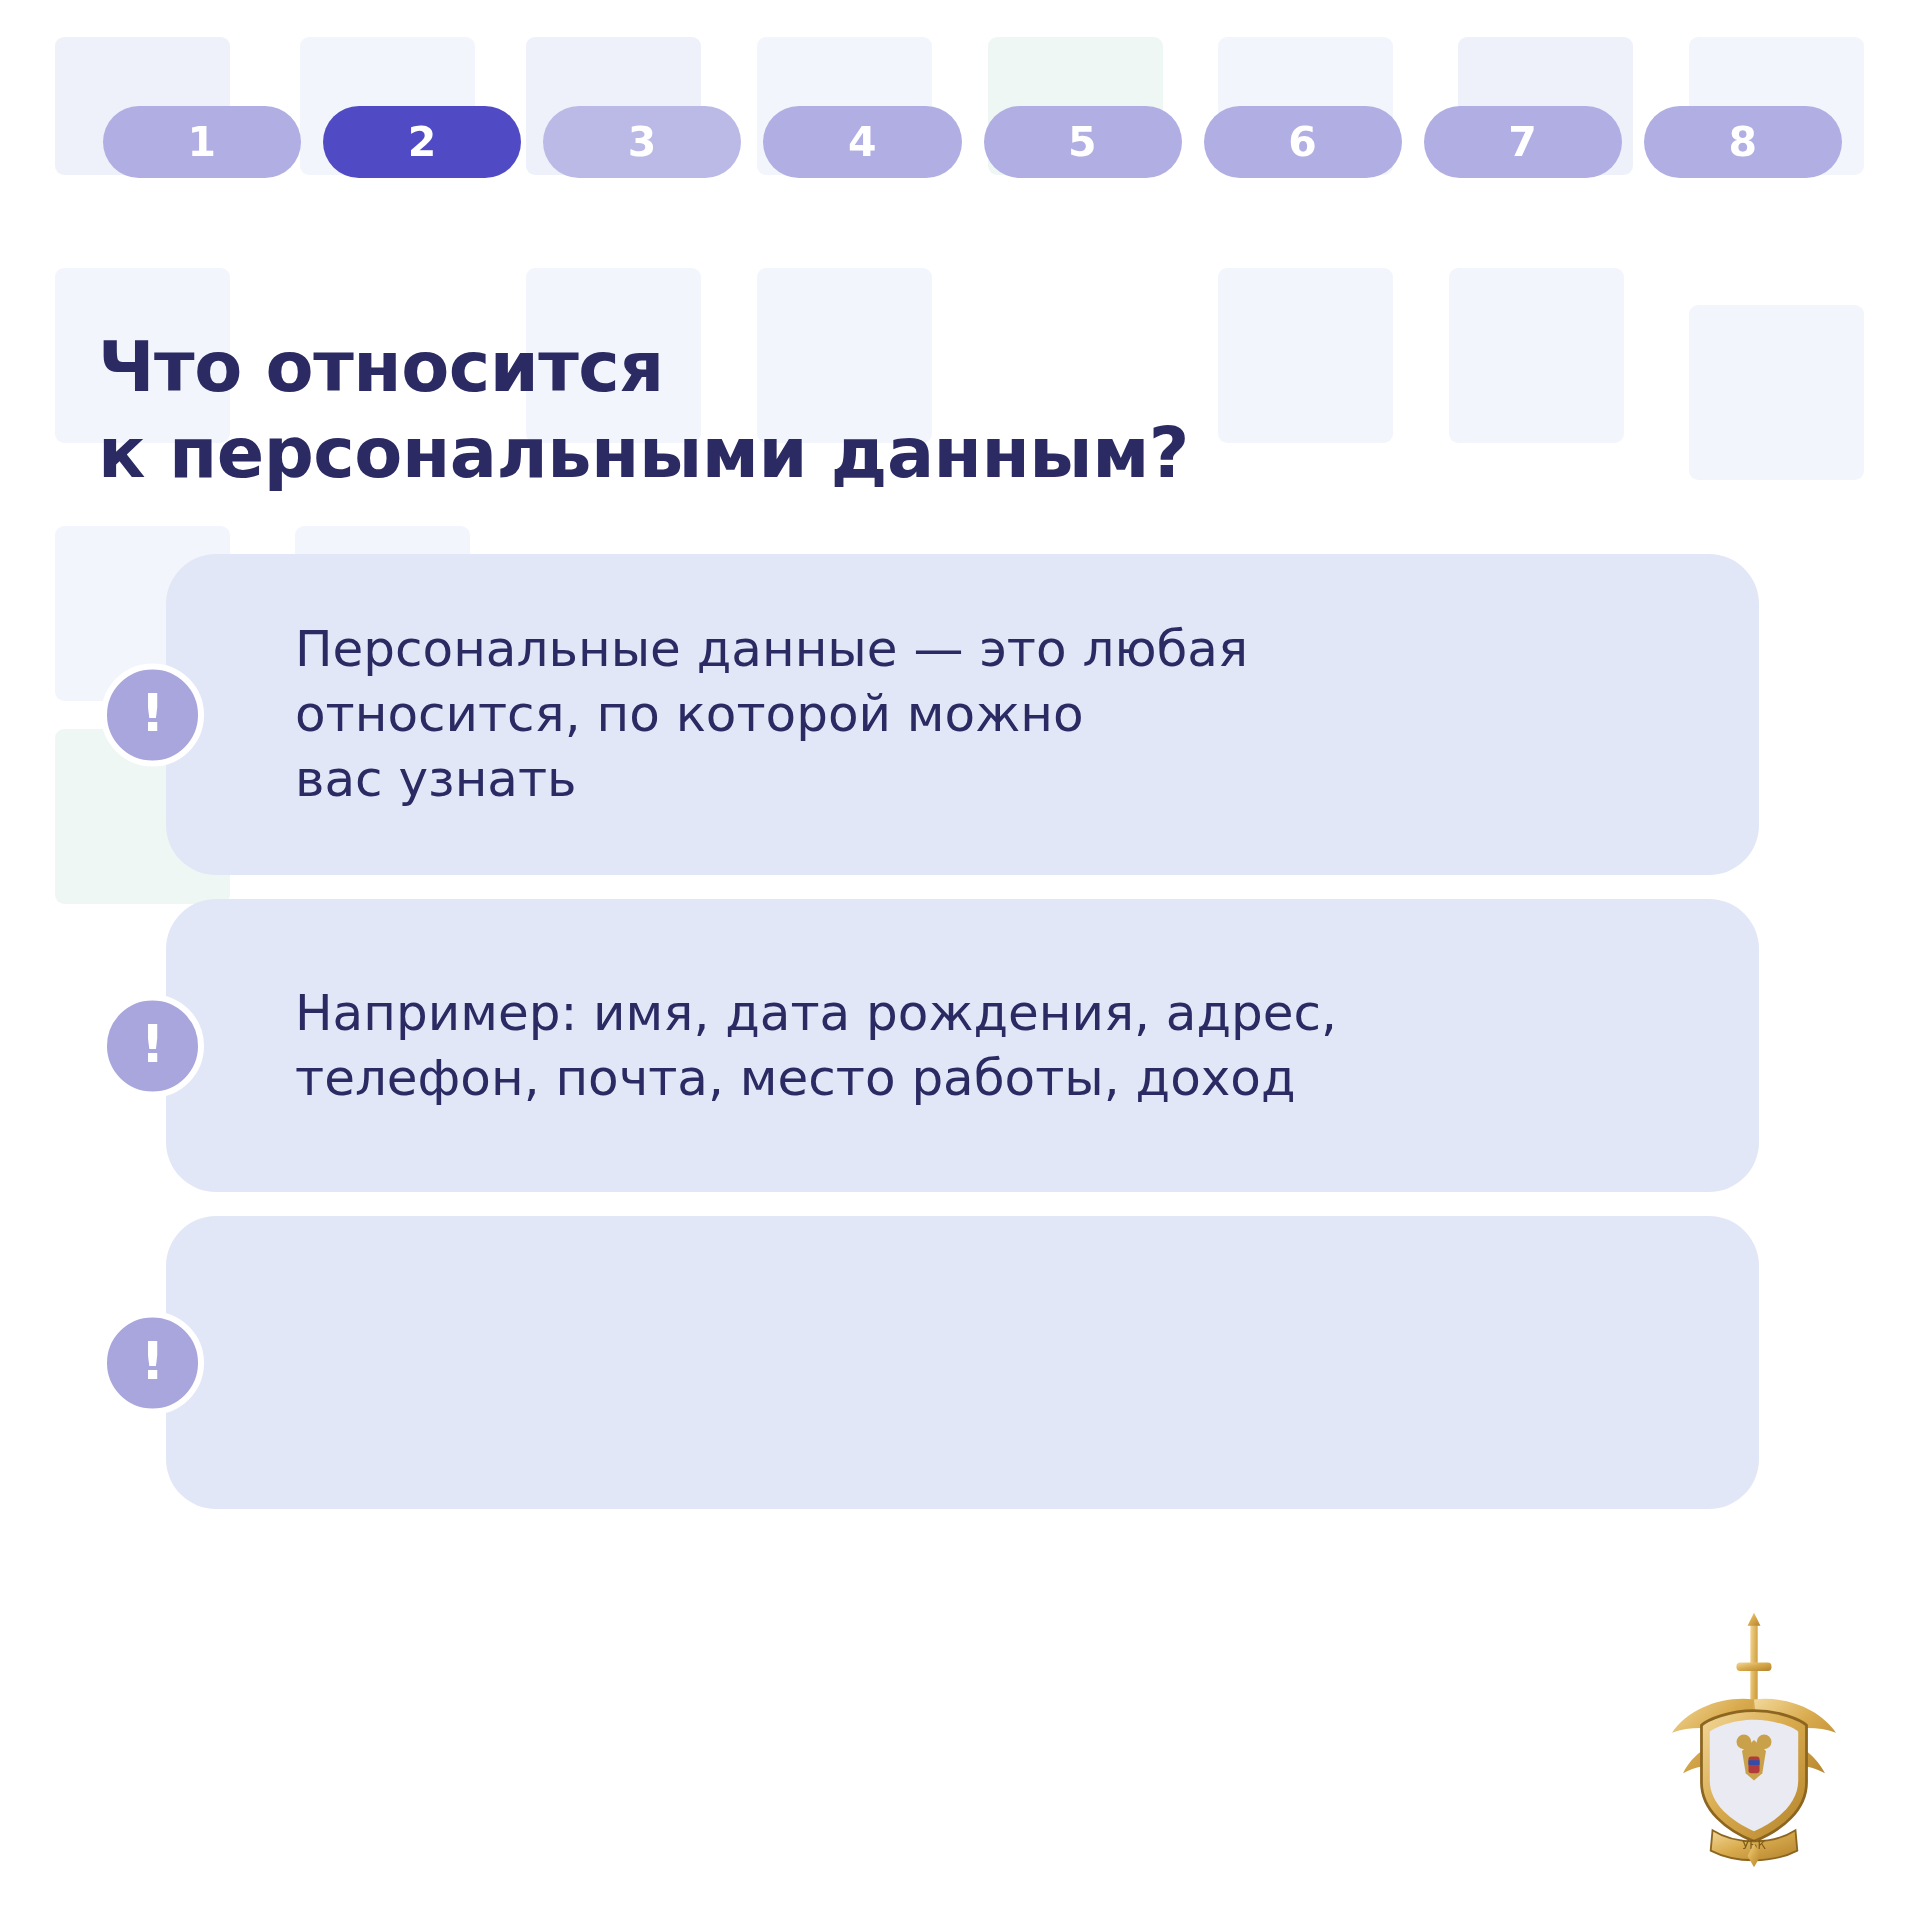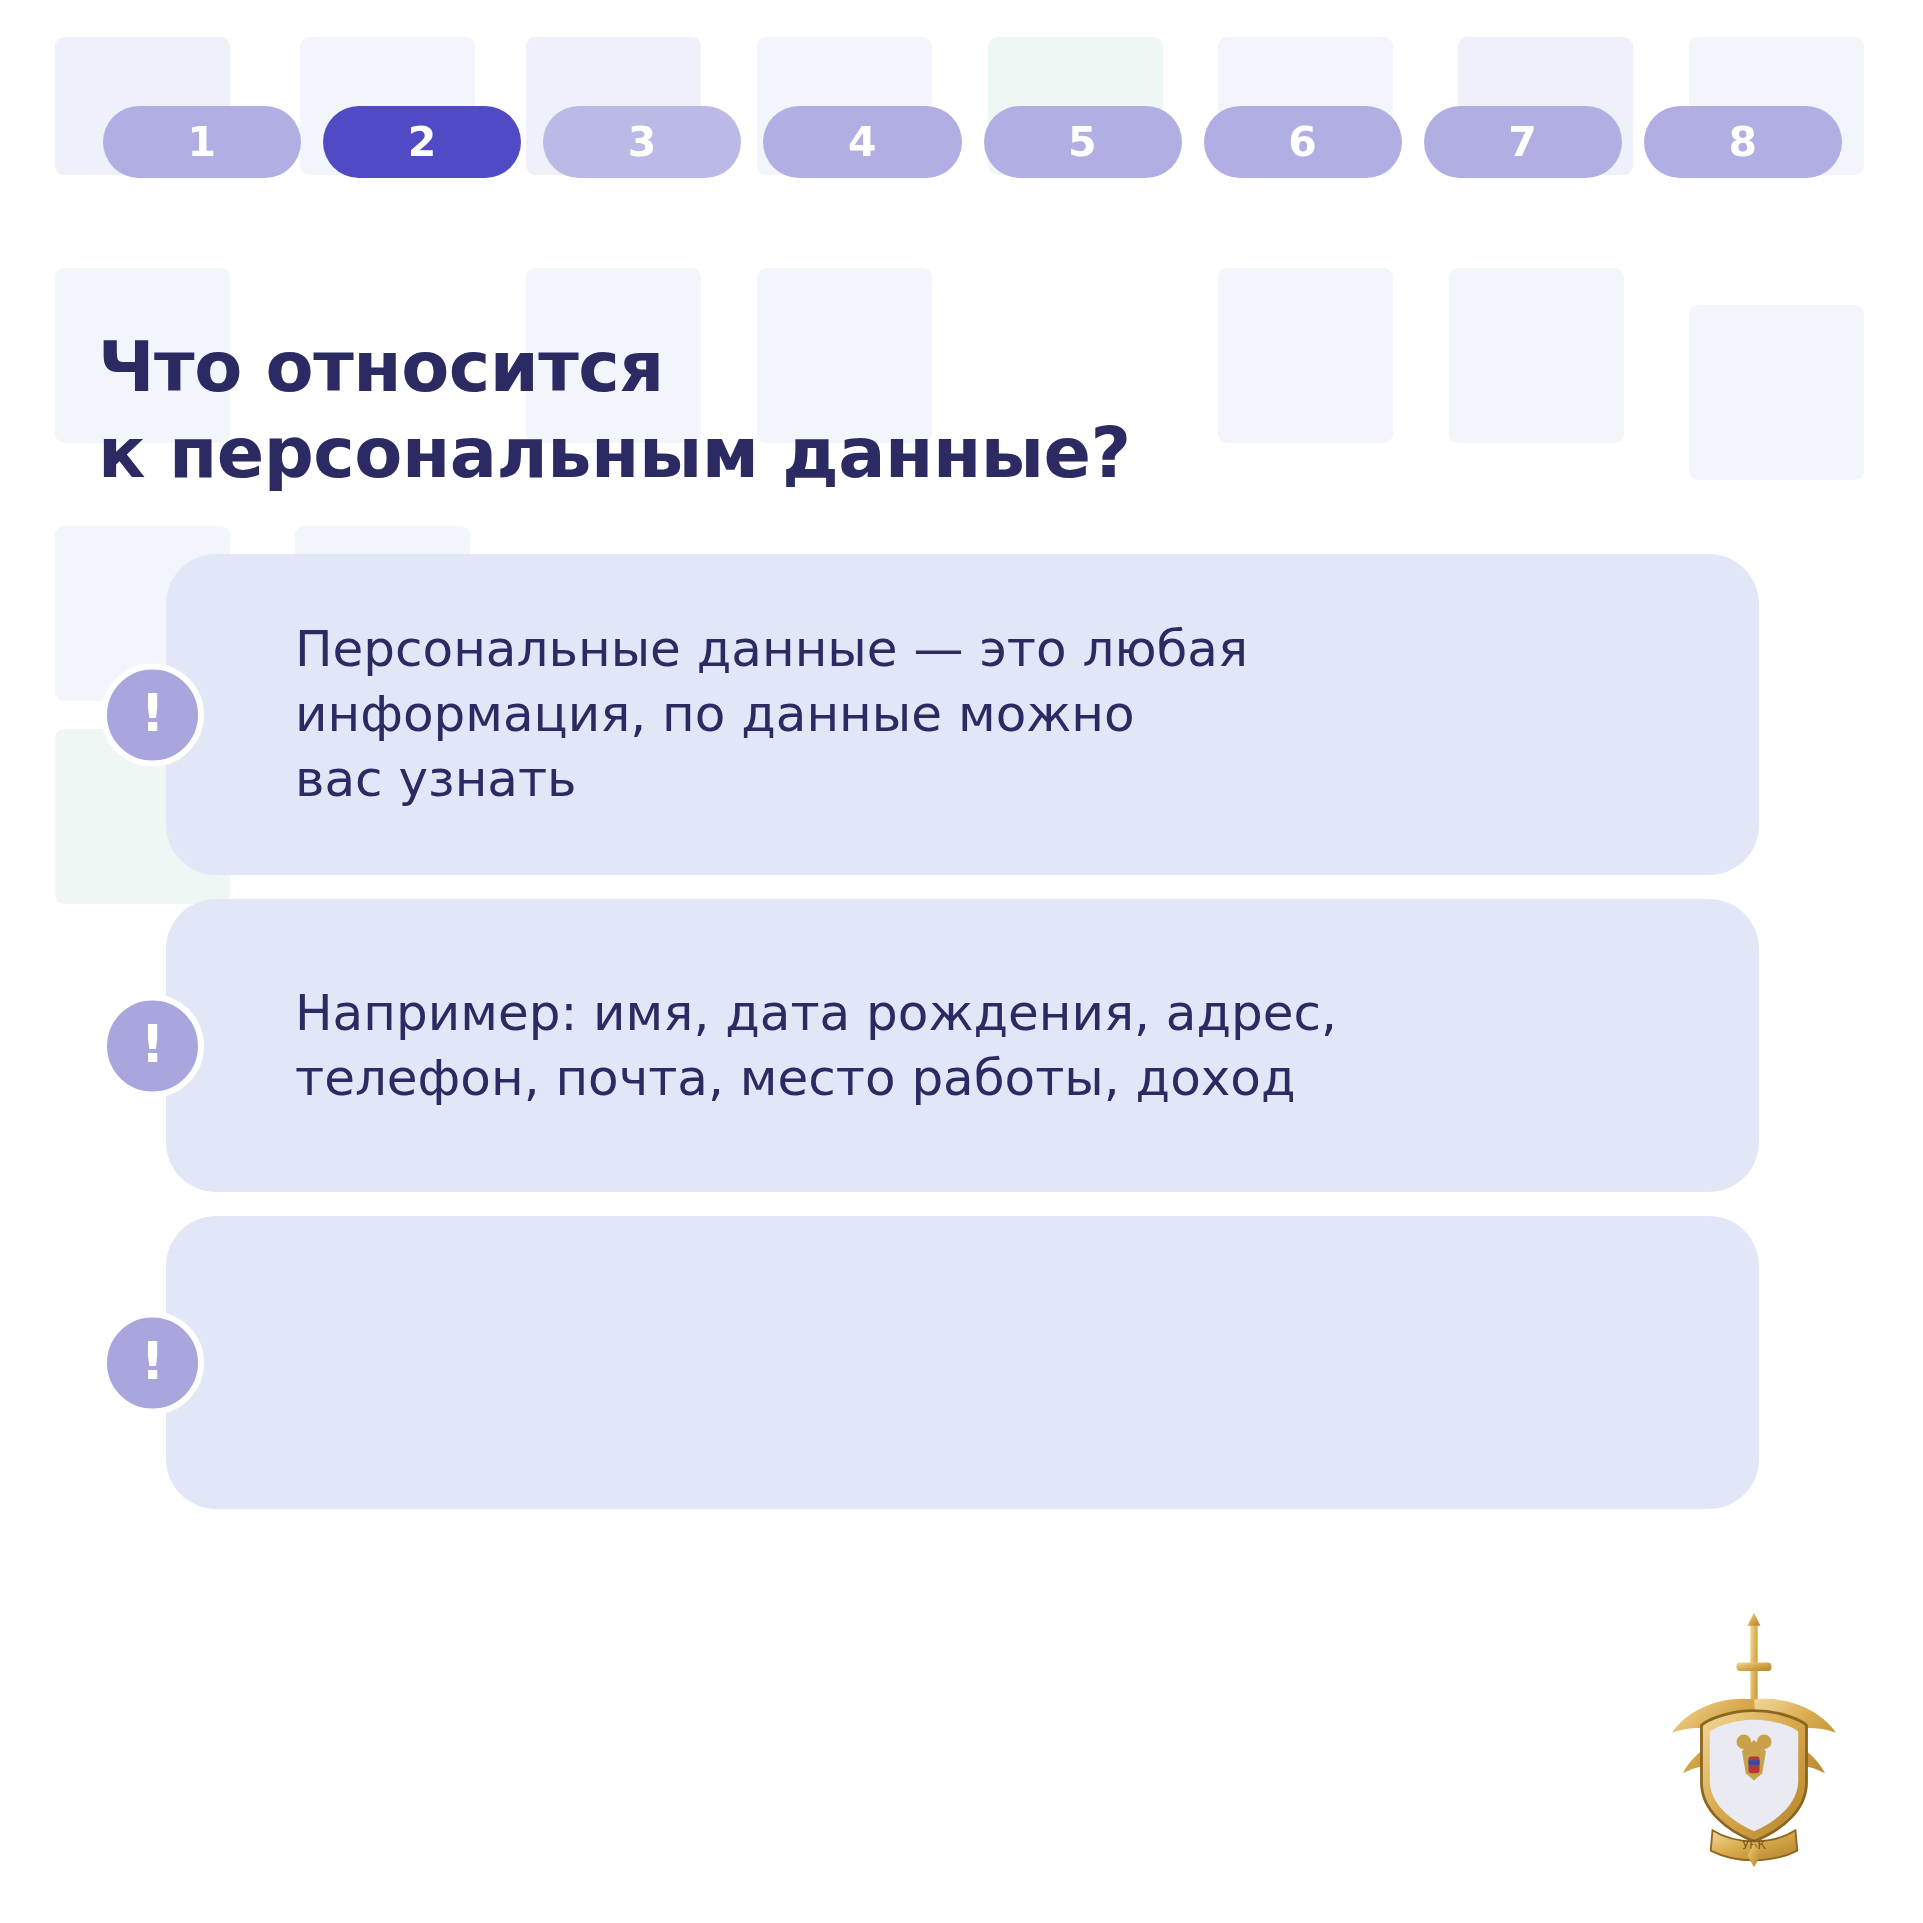--- a/index.html
+++ b/index.html
@@ -193,28 +193,28 @@
       </div>
     <div class="step">
         <span>7</span>
       </div>
     <div class="step">
         <span>8</span>
       </div>
   </div>
 
   <h1 class="heading">Что относится
-к персональным данные?</h1>
+к персональными данным?</h1>
 
   <div class="cards">
 
     <div class="card card-1">
       <div class="bullet">!</div>
       <div class="card-text">Персональные данные — это любая
-информация, по данные можно
+относится, по которой можно
 вас узнать</div>
     </div>
 
     <div class="card card-2">
       <div class="bullet">!</div>
       <div class="card-text">Например: имя, дата рождения, адрес,
 телефон, почта, место работы, доход</div>
     </div>
 
     <div class="card card-3">

